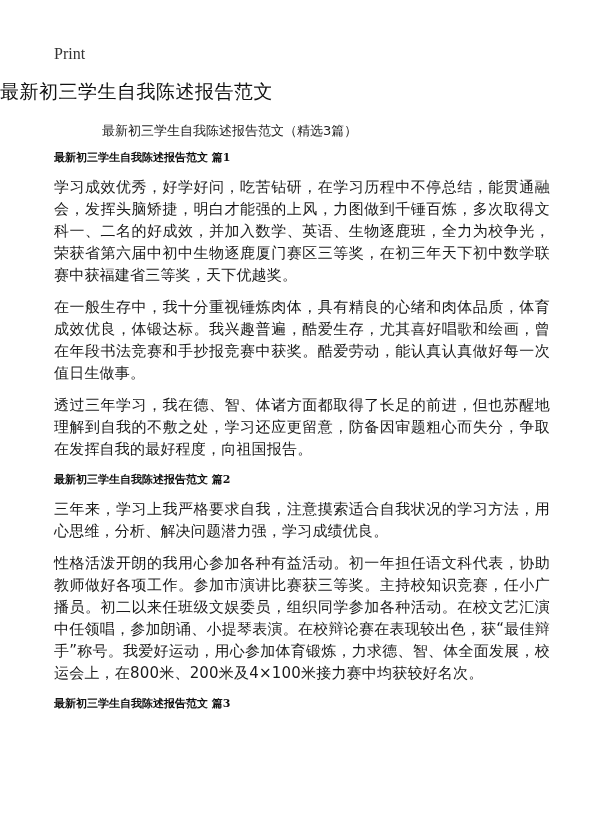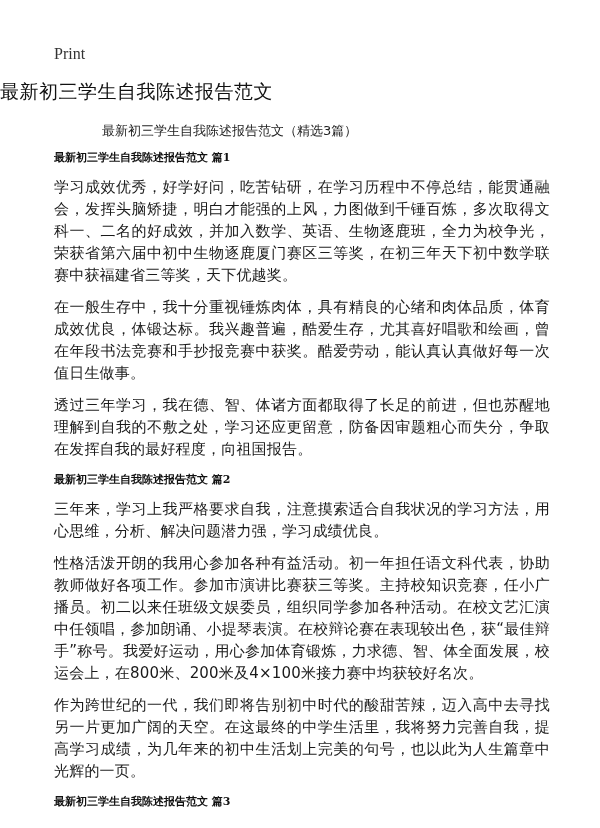--- a/index.html
+++ b/index.html
@@ -83,20 +83,19 @@
     <h2 class="section-heading">最新初三学生自我陈述报告范文 篇1</h2>
     <p class="para">学习成效优秀，好学好问，吃苦钻研，在学习历程中不停总结，能贯通融会，发挥头脑矫捷，明白才能强的上风，力图做到千锤百炼，多次取得文科一、二名的好成效，并加入数学、英语、生物逐鹿班，全力为校争光，荣获省第六届中初中生物逐鹿厦门赛区三等奖，在初三年天下初中数学联赛中获福建省三等奖，天下优越奖。</p>
     <p class="para">在一般生存中，我十分重视锤炼肉体，具有精良的心绪和肉体品质，体育成效优良，体锻达标。我兴趣普遍，酷爱生存，尤其喜好唱歌和绘画，曾在年段书法竞赛和手抄报竞赛中获奖。酷爱劳动，能认真认真做好每一次值日生做事。</p>
     <p class="para">透过三年学习，我在德、智、体诸方面都取得了长足的前进，但也苏醒地理解到自我的不敷之处，学习还应更留意，防备因审题粗心而失分，争取在发挥自我的最好程度，向祖国报告。</p>
   </div>
 
   <div class="section">
     <h2 class="section-heading">最新初三学生自我陈述报告范文 篇2</h2>
     <p class="para">三年来，学习上我严格要求自我，注意摸索适合自我状况的学习方法，用心思维，分析、解决问题潜力强，学习成绩优良。</p>
     <p class="para">性格活泼开朗的我用心参加各种有益活动。初一年担任语文科代表，协助教师做好各项工作。参加市演讲比赛获三等奖。主持校知识竞赛，任小广播员。初二以来任班级文娱委员，组织同学参加各种活动。在校文艺汇演中任领唱，参加朗诵、小提琴表演。在校辩论赛在表现较出色，获“最佳辩手”称号。我爱好运动，用心参加体育锻炼，力求德、智、体全面发展，校运会上，在800米、200米及4×100米接力赛中均获较好名次。</p>
-    <p class="para">作为跨世纪的一代，我们即将告别初中时代的酸甜苦辣，迈入高中去寻找另一片更加广阔的天空。在这最终的中学生活里，我将努力完善自我，提高学习成绩，为几年来的初中生活划上完美的句号，也以此为人生篇章中光辉的一页。</p>
   </div>
 
   <div class="section">
     <h2 class="section-heading">最新初三学生自我陈述报告范文 篇3</h2>
   </div>
 
 </div>
 
 </body></html>

